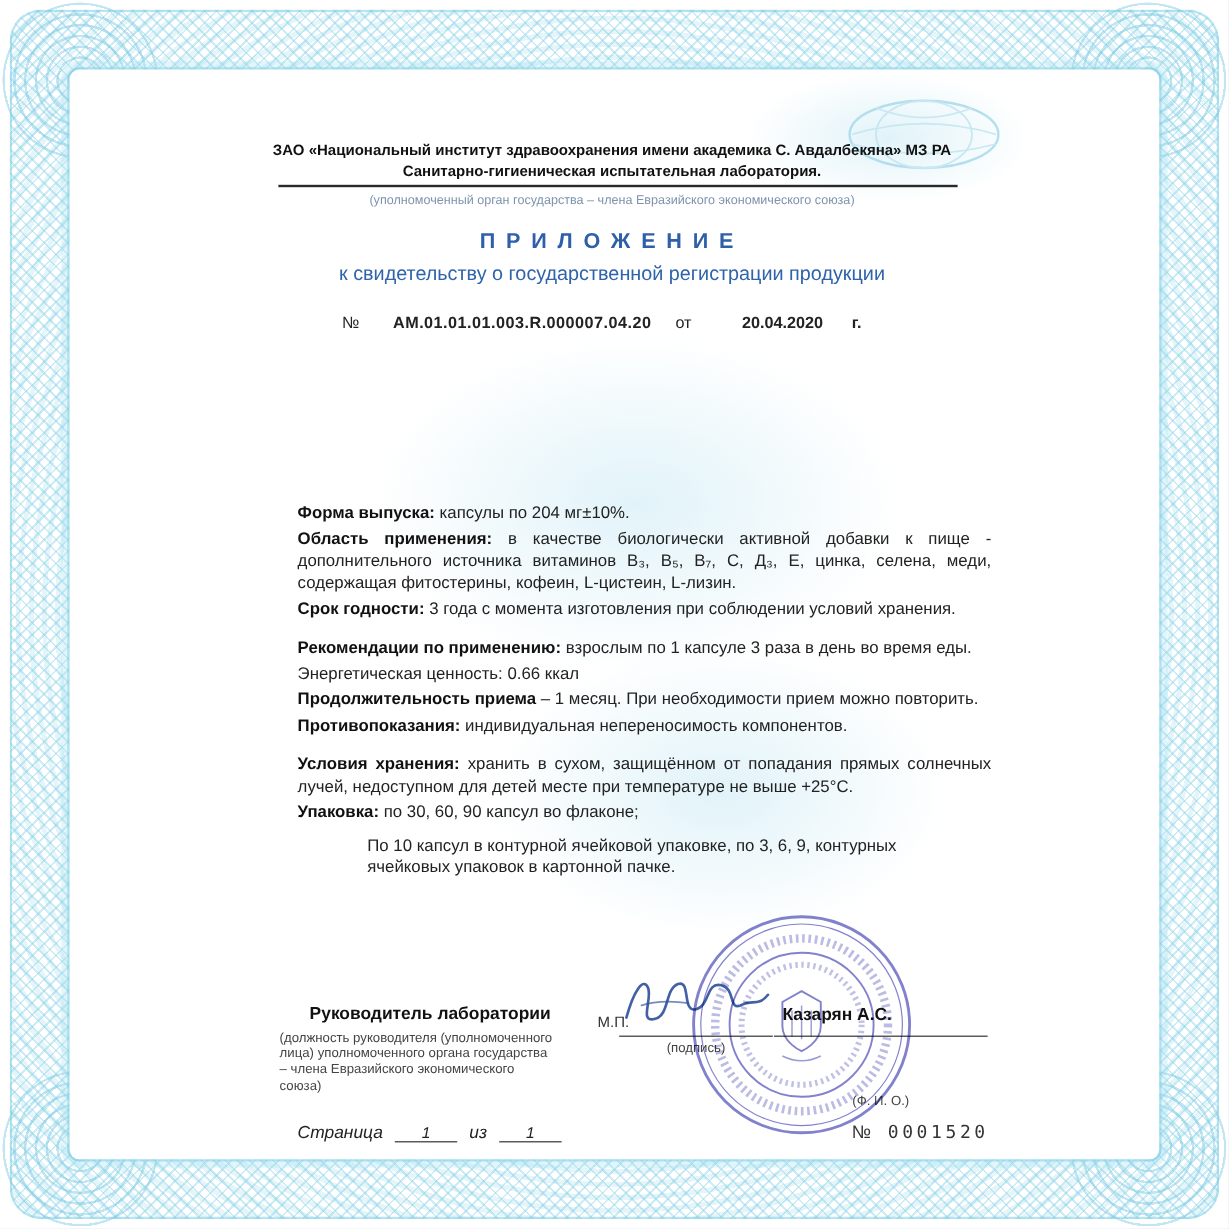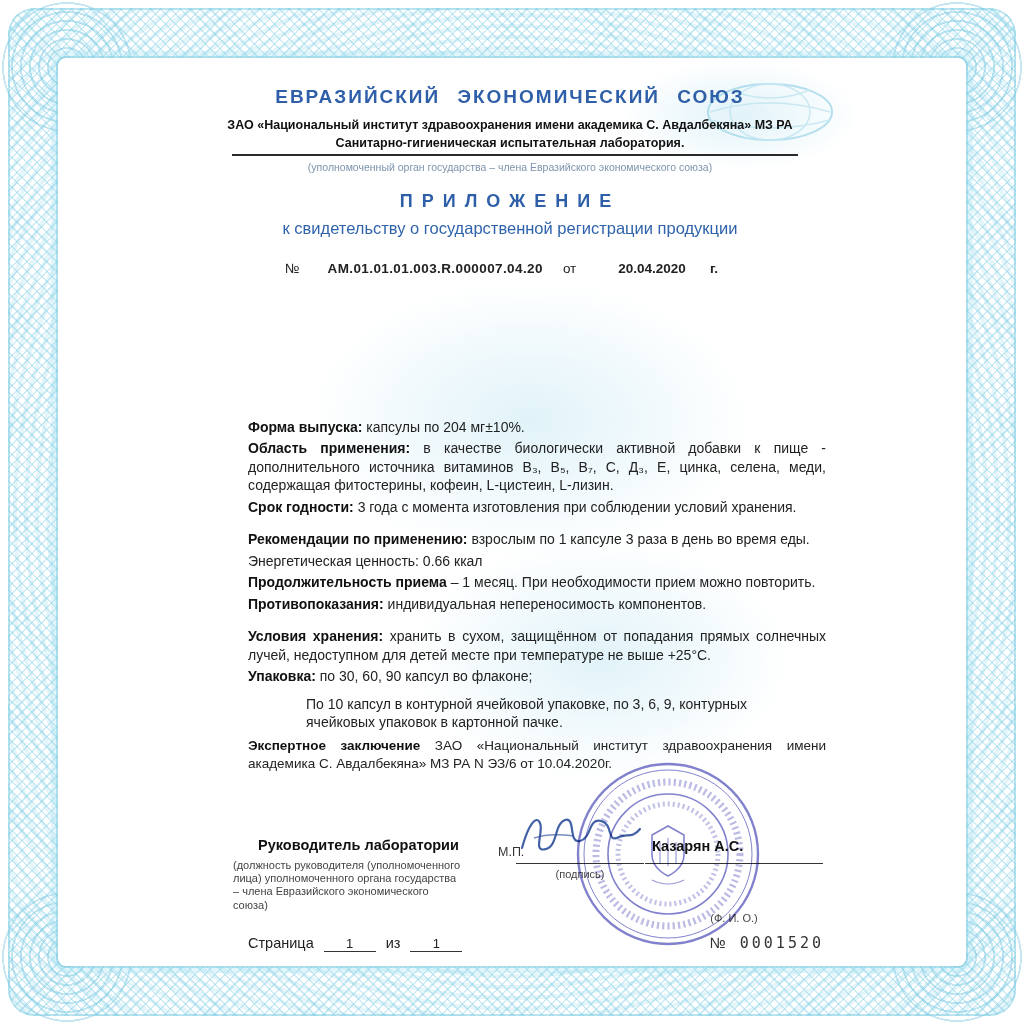--- a/index.html
+++ b/index.html
@@ -54,21 +54,21 @@
   .sig-note{left:233px;top:859px;width:232px;font-size:11px;line-height:1.2;color:#444;}
   .sig-mp{left:498px;top:845px;font-size:12.5px;color:#333;}
   .sig-box{left:516px;top:808px;width:128px;height:55px;border-bottom:1.5px solid #333;}
   .sig-caption{left:516px;top:868px;width:128px;text-align:center;font-size:11px;color:#444;}
   .sig-name{left:652px;top:838px;font-size:14.5px;font-weight:bold;color:#111;}
   .name-line{left:645px;top:808px;width:178px;height:55px;border-bottom:1.5px solid #333;}
   .name-caption{left:645px;top:912px;width:178px;text-align:center;font-size:11px;color:#444;}
   .stamp{left:572px;top:758px;width:192px;height:192px;z-index:3;mix-blend-mode:multiply;opacity:.85;}
   
   .footer-row{left:248px;top:934px;width:576px;display:flex;justify-content:space-between;align-items:baseline;font-size:14.5px;}
-  .pg-group{display:flex;align-items:baseline;gap:10px;}
+  .pg-group{display:flex;align-items:baseline;gap:10px;font-style:italic;}
   .pg-line{display:inline-block;min-width:44px;border-bottom:1.5px solid #333;text-align:center;font-size:13px;padding:0 4px;}
   .serial{font-family:"DejaVu Sans Mono",monospace;font-size:15px;color:#333;letter-spacing:3px;display:flex;gap:14px;align-items:baseline;}
   .serial .ssign{font-family:"Liberation Sans",sans-serif;letter-spacing:0;}
 </style>
 </head>
 <body>
 
 <div class="page">
 
   <div class="border-frame"></div>
@@ -81,21 +81,20 @@
   <div class="wm wm1"></div>
   <div class="wm wm2"></div>
   <div class="wm wm3"></div>
 
   <svg class="z" style="left:700px;top:76px;width:140px;height:72px;z-index:1;opacity:.8" viewBox="0 0 140 72">
     <ellipse cx="70" cy="36" rx="62" ry="28" fill="none" stroke="#a5d8ea" stroke-width="2"></ellipse>
     <ellipse cx="70" cy="36" rx="40" ry="28" fill="none" stroke="#bfe4f0" stroke-width="1.5"></ellipse>
     <path d="M10 36 Q 70 18 130 36 M10 44 Q 70 60 130 44 M30 14 Q 70 30 110 14" fill="none" stroke="#bfe4f0" stroke-width="1.5"></path>
   </svg>
 
-  <div class="z union-title">ЕВРАЗИЙСКИЙ ЭКОНОМИЧЕСКИЙ СОЮЗ</div>
   <div class="z org1">ЗАО «Национальный институт здравоохранения имени академика С. Авдалбекяна»  МЗ РА</div>
   <div class="z org2">Санитарно-гигиеническая испытательная лаборатория.</div>
   <div class="z hr-divider"></div>
   <div class="z authority-note">(уполномоченный орган государства – члена Евразийского экономического союза)</div>
 
   <div class="z doc-subtitle">к свидетельству о государственной регистрации продукции</div>
   <div class="z doc-title">ПРИЛОЖЕНИЕ</div>
 
   <div class="z number-row">
     <span class="sign">№</span>
@@ -111,24 +110,20 @@
     <p><b>Срок годности:</b> <span>3 года с момента изготовления при соблюдении условий хранения.</span></p>
     <p class="gap"><b>Рекомендации по применению:</b> <span>взрослым по 1 капсуле 3 раза в день во время еды.</span></p>
     <p><span>Энергетическая ценность: 0.66 ккал</span></p>
     <p><b>Продолжительность приема</b> <span>– 1 месяц. При необходимости прием можно повторить.</span></p>
     <p><b>Противопоказания:</b> <span>индивидуальная непереносимость компонентов.</span></p>
     <p class="gap j"><b>Условия хранения:</b> <span>хранить в сухом, защищённом от попадания прямых солнечных лучей, недоступном для детей месте при температуре не выше +25°С.</span></p>
     <p><b>Упаковка:</b> <span>по 30, 60, 90 капсул во флаконе;</span></p>
     <p class="indent"><span>По 10 капсул в контурной ячейковой упаковке, по 3, 6, 9, контурных ячейковых упаковок в картонной пачке.</span></p>
   </div>
 
-  <div class="z expert">
-    <b>Экспертное заключение</b>
-    <span>ЗАО «Национальный институт здравоохранения имени академика С. Авдалбекяна» МЗ РА N ЭЗ/6 от 10.04.2020г.</span>
-  </div>
 
   <div class="z sig-role">Руководитель лаборатории</div>
   <div class="z sig-note">(должность руководителя (уполномоченного лица) уполномоченного органа государства – члена Евразийского экономического союза)</div>
   <div class="z sig-mp">М.П.</div>
 
   <div class="z sig-box">
     <svg viewBox="0 0 128 52" style="width:128px;height:52px">
       <path d="M6 40 C 12 18, 20 6, 24 15 C 28 24, 16 45, 30 41 C 42 38, 38 16, 49 12
                C 60 8, 52 36, 64 33 C 76 30, 72 10, 85 13 C 98 16, 90 36, 103 29
                C 111 25, 116 31, 124 21" fill="none" stroke="#2d4f9b" stroke-width="2.2" stroke-linecap="round" opacity=".9"></path>

